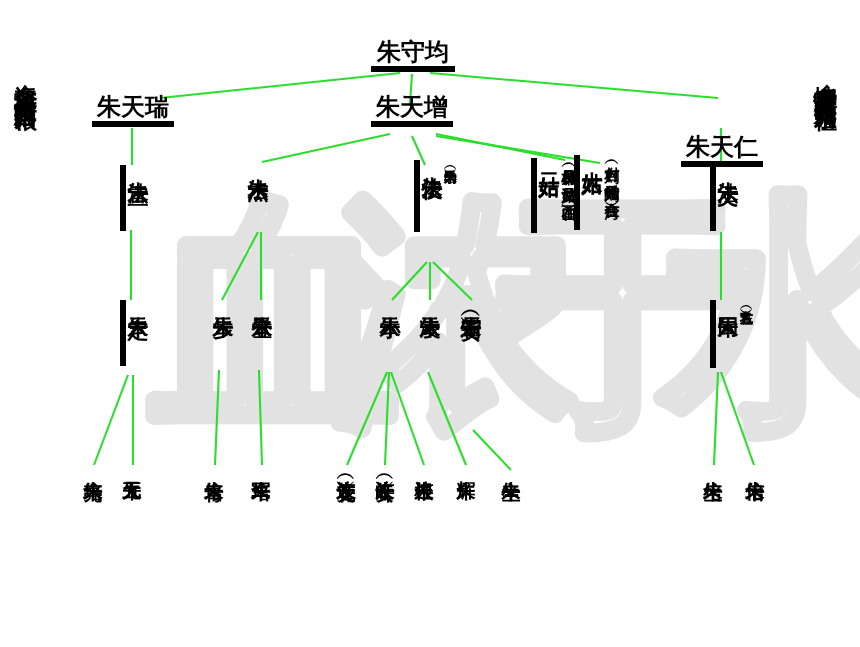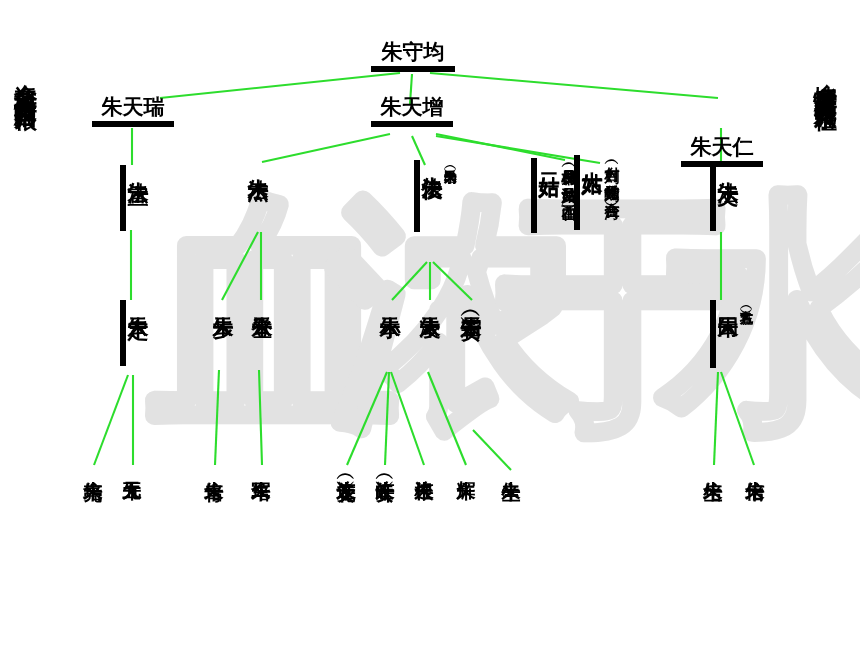--- a/index.html
+++ b/index.html
@@ -32,21 +32,21 @@
     display:flex;flex-direction:row-reverse;align-items:flex-start;
     white-space:nowrap;
   }
   .nm{
     color:#000;
     font-weight:bold;
     letter-spacing:0px;
   }
   
   .h .nm{
-    font-size:21px;line-height:25px;
+    font-size:24px;line-height:25px;
     writing-mode:horizontal-tb;
   }
   .h{flex-direction:column;align-items:center;}
   .h .ubar{
     margin-top:1px;
     width:100%;height:6px;background:#000;
   }
 
   
   .v{flex-direction:row;align-items:flex-start;}

